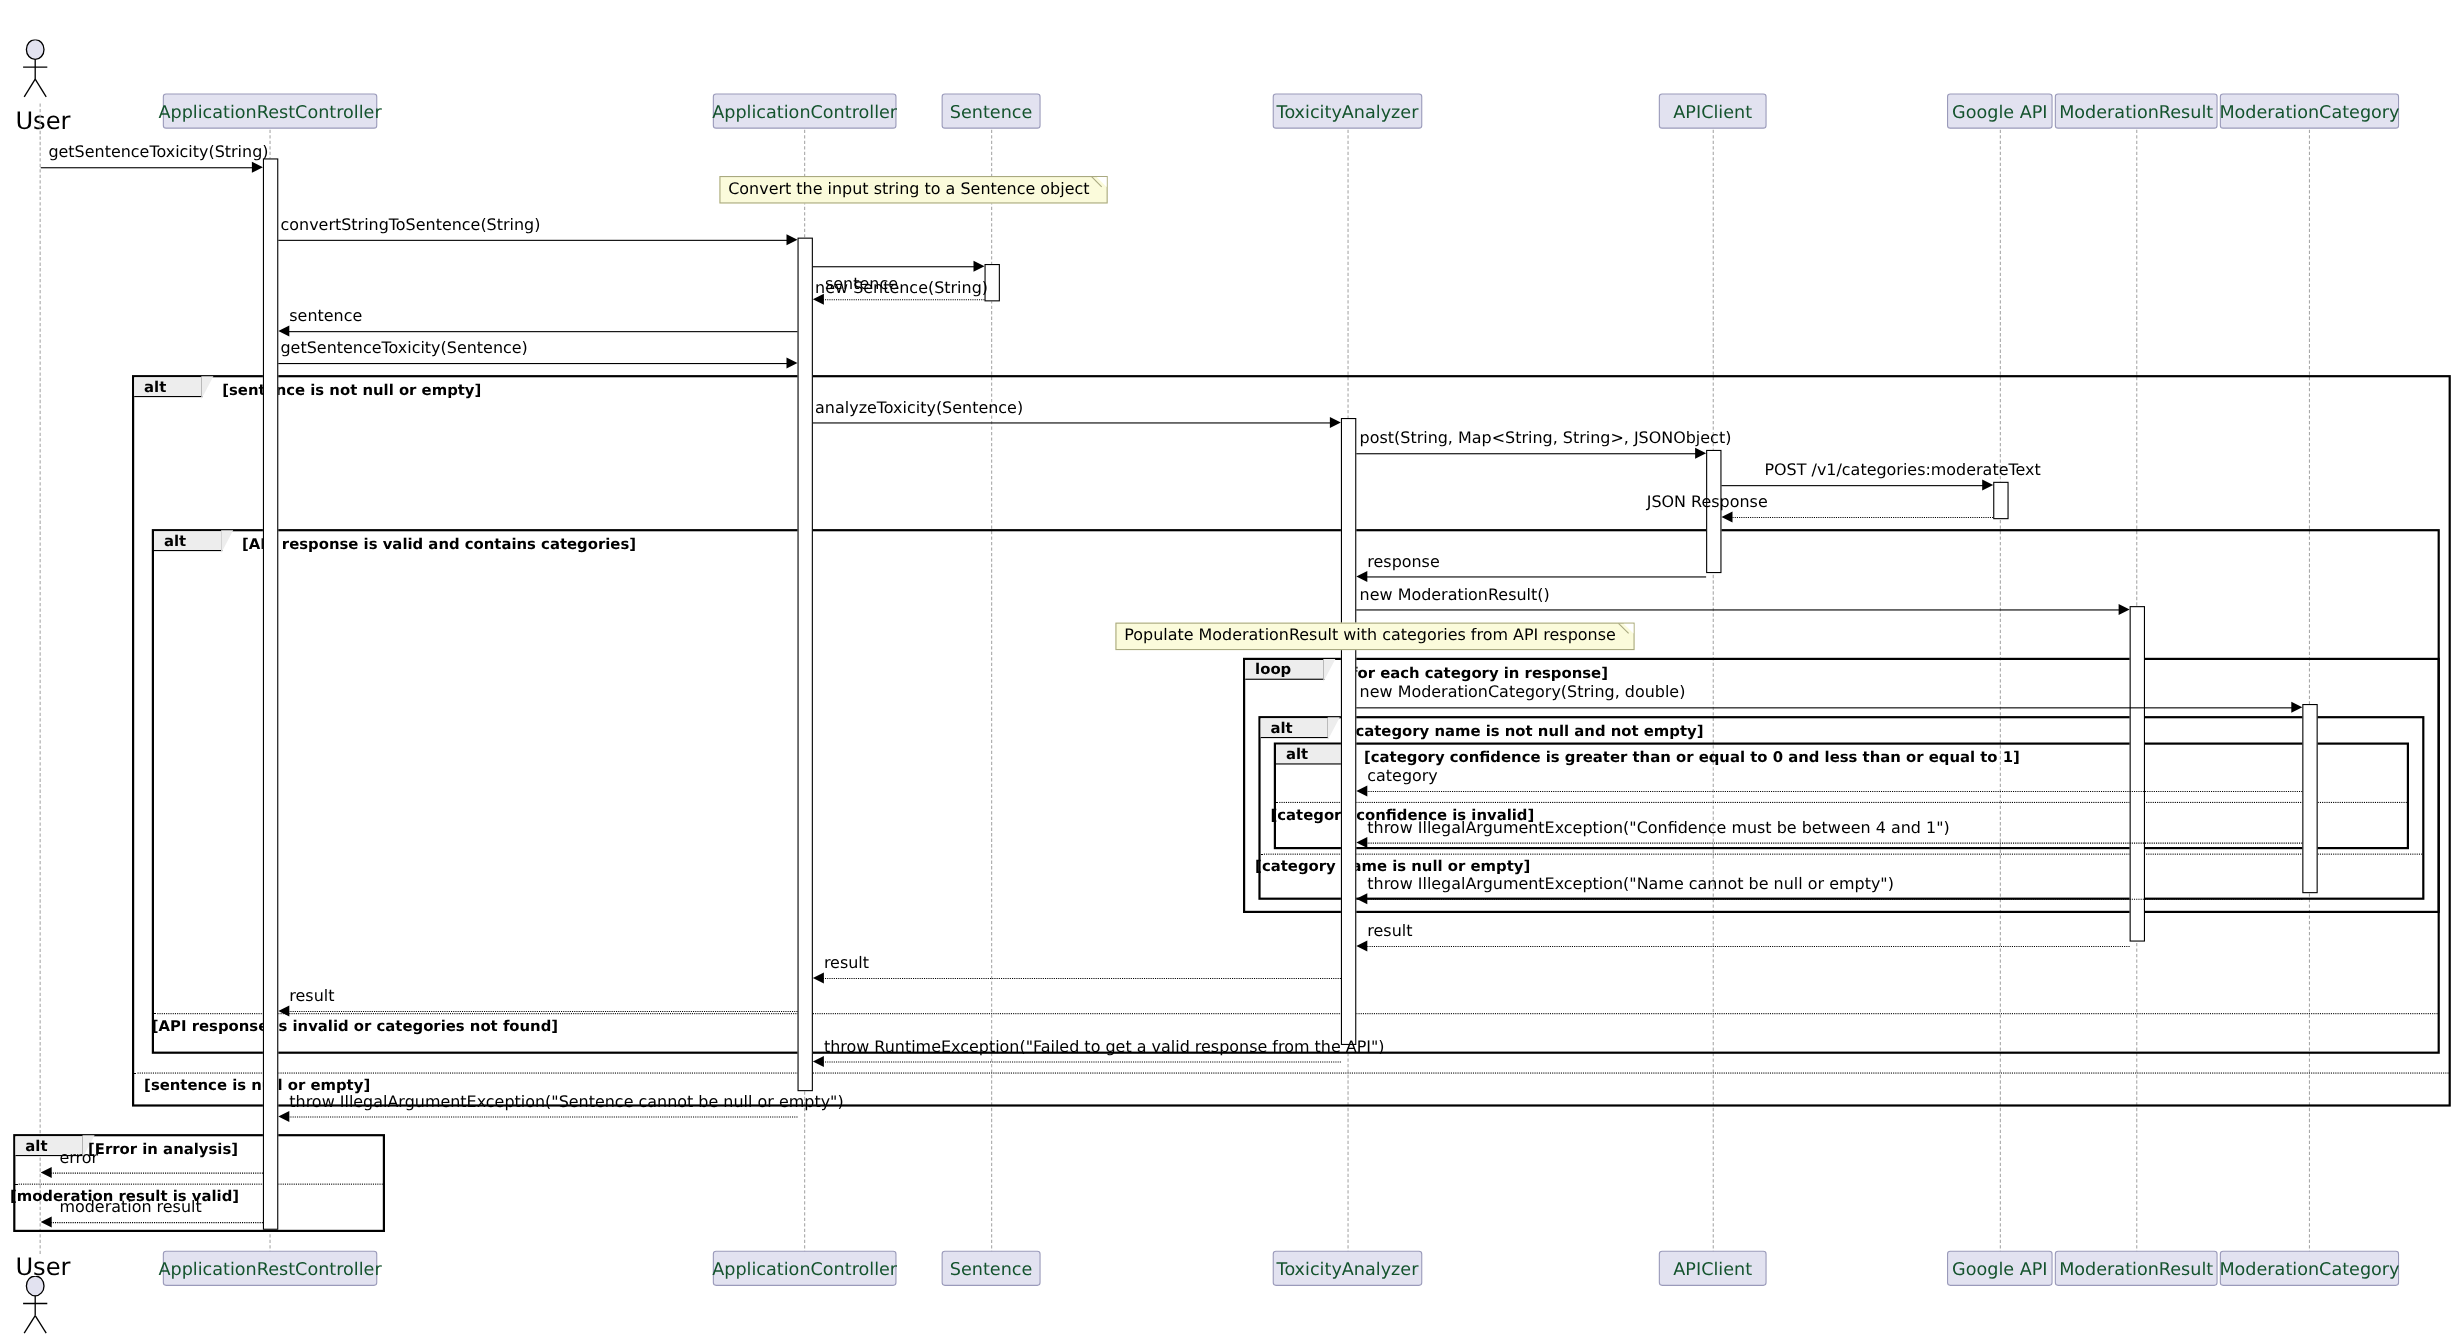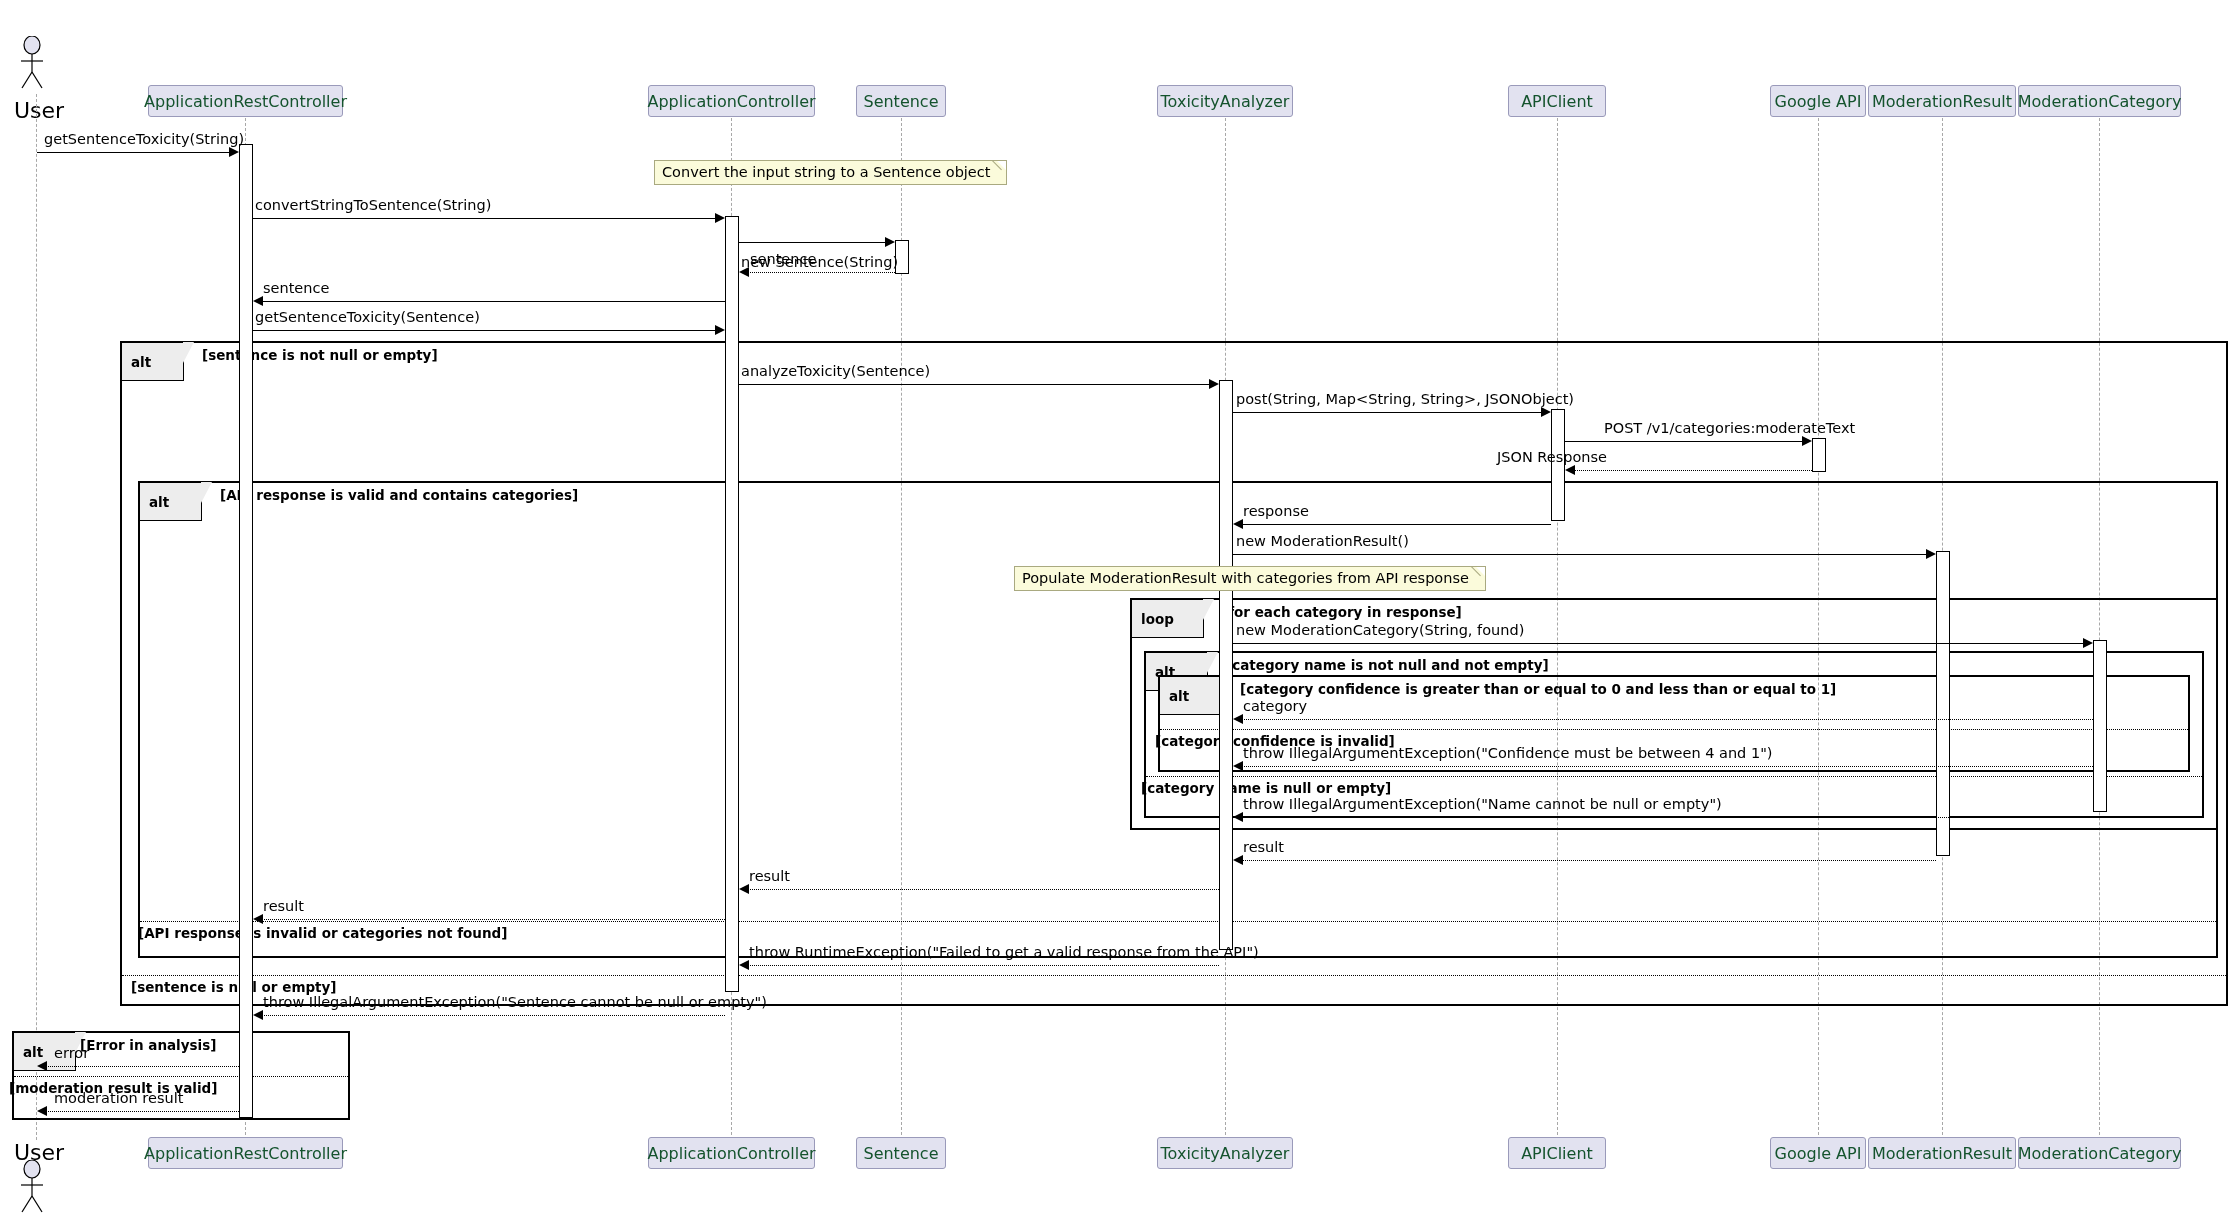--- a/index.html
+++ b/index.html
@@ -34,21 +34,21 @@
   .msg.dotted{border-top:1px dotted #000;}
   .arrowhead{position:absolute;width:0;height:0;}
   .arr-r{border-top:5px solid transparent;border-bottom:5px solid transparent;border-left:10px solid #000;}
   .arr-l{border-top:5px solid transparent;border-bottom:5px solid transparent;border-right:10px solid #000;}
   .mlabel{position:absolute;font-size:14.5px;color:#000;white-space:nowrap;line-height:1;}
 
   
   .frame{position:absolute;box-sizing:border-box;border:2px solid #000;background:transparent;}
   .frame-tab{
     position:absolute;box-sizing:border-box;background:#EDEDED;border:1px solid #000;
-    border-top:none;border-left:none;height:38px;display:flex;align-items:center;
+    border-top:none;border-left:none;height:18px;display:flex;align-items:center;
     padding-left:9px;font-size:13.5px;font-weight:bold;color:#000;
   }
   .frame-tab:after{
     content:"";position:absolute;right:-11px;top:-1px;width:0;height:0;
     border-top:21px solid #EDEDED;border-right:11px solid transparent;
   }
   .frame-guard{position:absolute;font-size:13.5px;font-weight:bold;color:#000;white-space:nowrap;}
   .frame-div{position:absolute;height:0;border-top:1px dotted #000;}
 
   
@@ -214,21 +214,21 @@
   <div class="arrowhead arr-l" style="left:1565px;top:465px;"></div>
 
   <div class="mlabel" style="left:1243px;top:504px;">response</div>
   <div class="msg" style="left:1239px;top:524px;width:312px;"></div>
   <div class="arrowhead arr-l" style="left:1233px;top:519px;"></div>
 
   <div class="mlabel" style="left:1236px;top:534px;">new ModerationResult()</div>
   <div class="msg" style="left:1233px;top:554px;width:695px;"></div>
   <div class="arrowhead arr-r" style="left:1926px;top:549px;"></div>
 
-  <div class="mlabel" style="left:1236px;top:623px;">new ModerationCategory(String, found)</div>
+  <div class="mlabel" style="left:1236px;top:623px;">new ModerationCategory(String, double)</div>
   <div class="msg" style="left:1233px;top:643px;width:852px;"></div>
   <div class="arrowhead arr-r" style="left:2083px;top:638px;"></div>
 
   <div class="mlabel" style="left:1243px;top:699px;">category</div>
   <div class="msg dotted" style="left:1239px;top:719px;width:854px;"></div>
   <div class="arrowhead arr-l" style="left:1233px;top:714px;"></div>
 
   <div class="mlabel" style="left:1243px;top:746px;">throw IllegalArgumentException("Confidence must be between 4 and 1")</div>
   <div class="msg dotted" style="left:1239px;top:766px;width:854px;"></div>
   <div class="arrowhead arr-l" style="left:1233px;top:761px;"></div>

